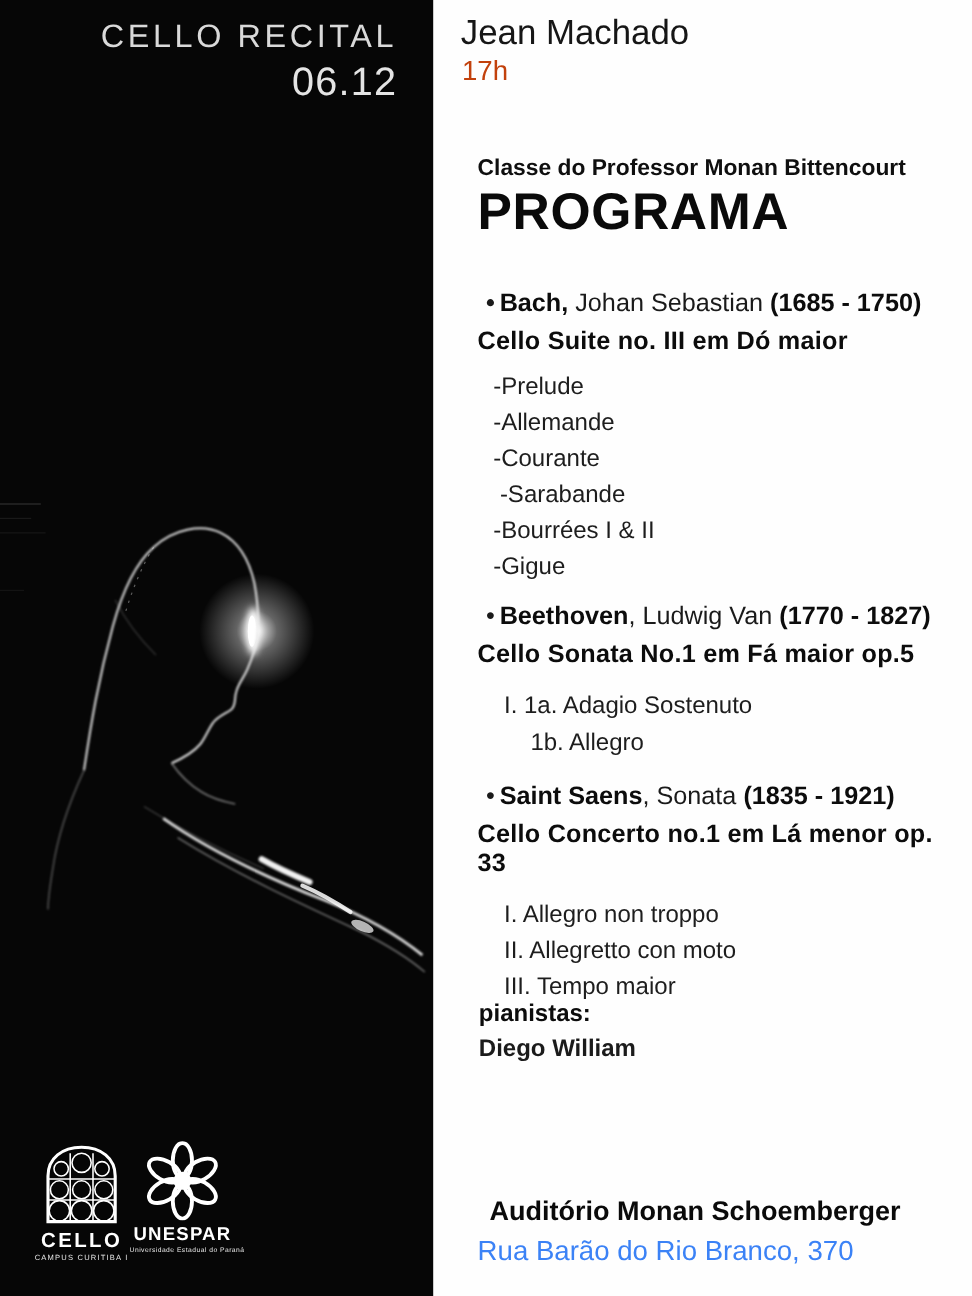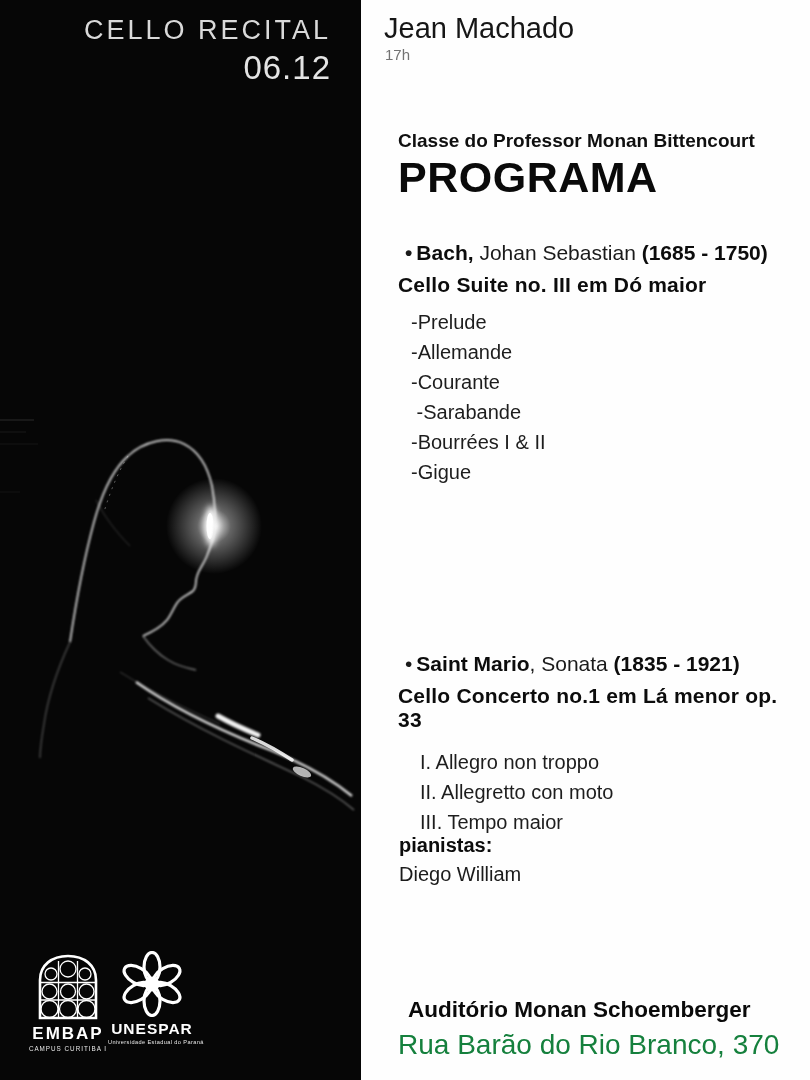--- a/index.html
+++ b/index.html
@@ -24,43 +24,43 @@
   .logo-block{position:absolute;text-align:center;color:#fff;}
   .logo-embap{left:28px;top:953px;width:80px;}
   .logo-unespar{left:108px;top:951px;width:88px;}
   .logo-art{display:block;margin:0 auto;}
   .logo-name{font-weight:700;font-size:17px;letter-spacing:2px;margin-top:3px;color:#fff;}
   .logo-unespar .logo-name{font-size:15.5px;letter-spacing:1px;}
   .logo-sub{font-size:6.3px;letter-spacing:1px;margin-top:1px;color:#e9e9e9;white-space:nowrap;}
   .logo-unespar .logo-sub{font-size:5.6px;letter-spacing:.4px;}
   
   .performer-name{position:absolute;left:384px;top:12px;font-size:29px;font-weight:500;color:#161616;}
-  .performer-time{position:absolute;left:385px;top:46px;font-size:15px;color:#737373;}
+  .performer-time{position:absolute;left:385px;top:46px;font-size:23px;color:#c2410c;}
   .program-head{position:absolute;left:398px;top:130px;}
   .class-line{font-size:19px;font-weight:700;color:#0f0f0f;}
   .programa-title{font-size:43px;font-weight:700;letter-spacing:.5px;margin-top:1px;color:#0a0a0a;}
   .section{position:absolute;left:398px;width:400px;}
   .sec-bach{top:241px;}
   .sec-beethoven{top:502px;}
   .sec-saint{top:652px;}
   .composer-line{font-size:21px;padding-left:7px;color:#1a1a1a;}
   .composer-line .b{font-weight:700;color:#0c0c0c;}
   .bullet{font-weight:700;margin-right:4px;}
   .work-title{font-size:21px;font-weight:700;margin-top:8px;color:#0c0c0c;letter-spacing:.2px;}
   .movements{margin-top:10px;}
   .sec-beethoven .movements,.sec-saint .movements{margin-top:15px;padding-left:9px;}
   .movement{font-size:20px;line-height:30px;padding-left:13px;white-space:pre-wrap;color:#1d1d1d;}
   .sec-beethoven .movement{line-height:31px;}
   .movement.indent{padding-left:35px;}
   .pianists{position:absolute;left:399px;top:831px;}
   .pianists-label{font-size:20px;font-weight:700;line-height:29px;color:#0c0c0c;}
-  .pianist{font-size:20px;line-height:29px;color:#1b1b1b;}
+  .pianist{font-size:20px;line-height:29px;color:#1b1b1b;font-weight:bold;}
   .venue{position:absolute;left:398px;top:997px;}
   .venue-name{font-size:22.5px;font-weight:700;padding-left:10px;color:#0a0a0a;}
-  .venue-address{font-size:28px;margin-top:6px;color:#15803d;}
+  .venue-address{font-size:23px;margin-top:6px;color:#3b82f6;}
 </style>
 </head>
 <body>
 
 <div class="poster">
 
   <div class="left-panel">
     <div class="recital-title">CELLO RECITAL</div>
     <div class="recital-date">06.12</div>
 
@@ -117,21 +117,21 @@
           <circle cx="14" cy="21" r="6" stroke-width="1.3"></circle>
           <circle cx="48" cy="21" r="6" stroke-width="1.3"></circle>
           <circle cx="12.5" cy="38.5" r="7.5" stroke-width="1.3"></circle>
           <circle cx="31" cy="38.5" r="7.5" stroke-width="1.3"></circle>
           <circle cx="49.5" cy="38.5" r="7.5" stroke-width="1.3"></circle>
           <circle cx="12.5" cy="56" r="8.5" stroke-width="1.3"></circle>
           <circle cx="31" cy="56" r="8.5" stroke-width="1.3"></circle>
           <circle cx="49.5" cy="56" r="8.5" stroke-width="1.3"></circle>
         </g>
       </svg>
-      <div class="logo-name">EMBAP</div>
+      <div class="logo-name">CELLO</div>
       <div class="logo-sub">CAMPUS CURITIBA I</div>
     </div>
 
     <div class="logo-block logo-unespar">
       <svg class="logo-art" width="66" height="66" viewBox="0 0 66 66">
         <g transform="translate(33,33)" fill="none" stroke="#ffffff" stroke-width="3.2">
           <ellipse cx="0" cy="-17" rx="8" ry="14.5" transform="rotate(0)"></ellipse>
           <ellipse cx="0" cy="-17" rx="8" ry="14.5" transform="rotate(60)"></ellipse>
           <ellipse cx="0" cy="-17" rx="8" ry="14.5" transform="rotate(120)"></ellipse>
           <ellipse cx="0" cy="-17" rx="8" ry="14.5" transform="rotate(180)"></ellipse>
@@ -161,24 +161,34 @@
     <div class="movements">
       <div class="movement">-Prelude</div>
       <div class="movement">-Allemande</div>
       <div class="movement">-Courante</div>
       <div class="movement"> -Sarabande</div>
       <div class="movement">-Bourrées I &amp; II</div>
       <div class="movement">-Gigue</div>
     </div>
   </div>
 
+  <div class="section sec-beethoven">
+    <div class="composer-line">
+      <span class="bullet" style="font-weight:400">•</span><span class="b">Beethoven</span><span>, Ludwig Van </span><span class="b">(1770 - 1827)</span>
+    </div>
+    <div class="work-title">Cello Sonata No.1 em Fá maior op.5</div>
+    <div class="movements">
+      <div class="movement">I. 1a. Adagio Sostenuto</div>
+      <div class="movement indent">1b. Allegro</div>
+    </div>
+  </div>
 
   <div class="section sec-saint">
     <div class="composer-line">
-      <span class="bullet" style="font-weight:400">•</span><span class="b">Saint Mario</span><span>, Sonata </span><span class="b">(1835 - 1921)</span>
+      <span class="bullet" style="font-weight:400">•</span><span class="b">Saint Saens</span><span>, Sonata </span><span class="b">(1835 - 1921)</span>
     </div>
     <div class="work-title">Cello Concerto no.1 em Lá menor op. 33</div>
     <div class="movements">
       <div class="movement">I. Allegro non troppo</div>
       <div class="movement">II. Allegretto con moto</div>
       <div class="movement">III. Tempo maior</div>
     </div>
   </div>
 
   <div class="pianists">

